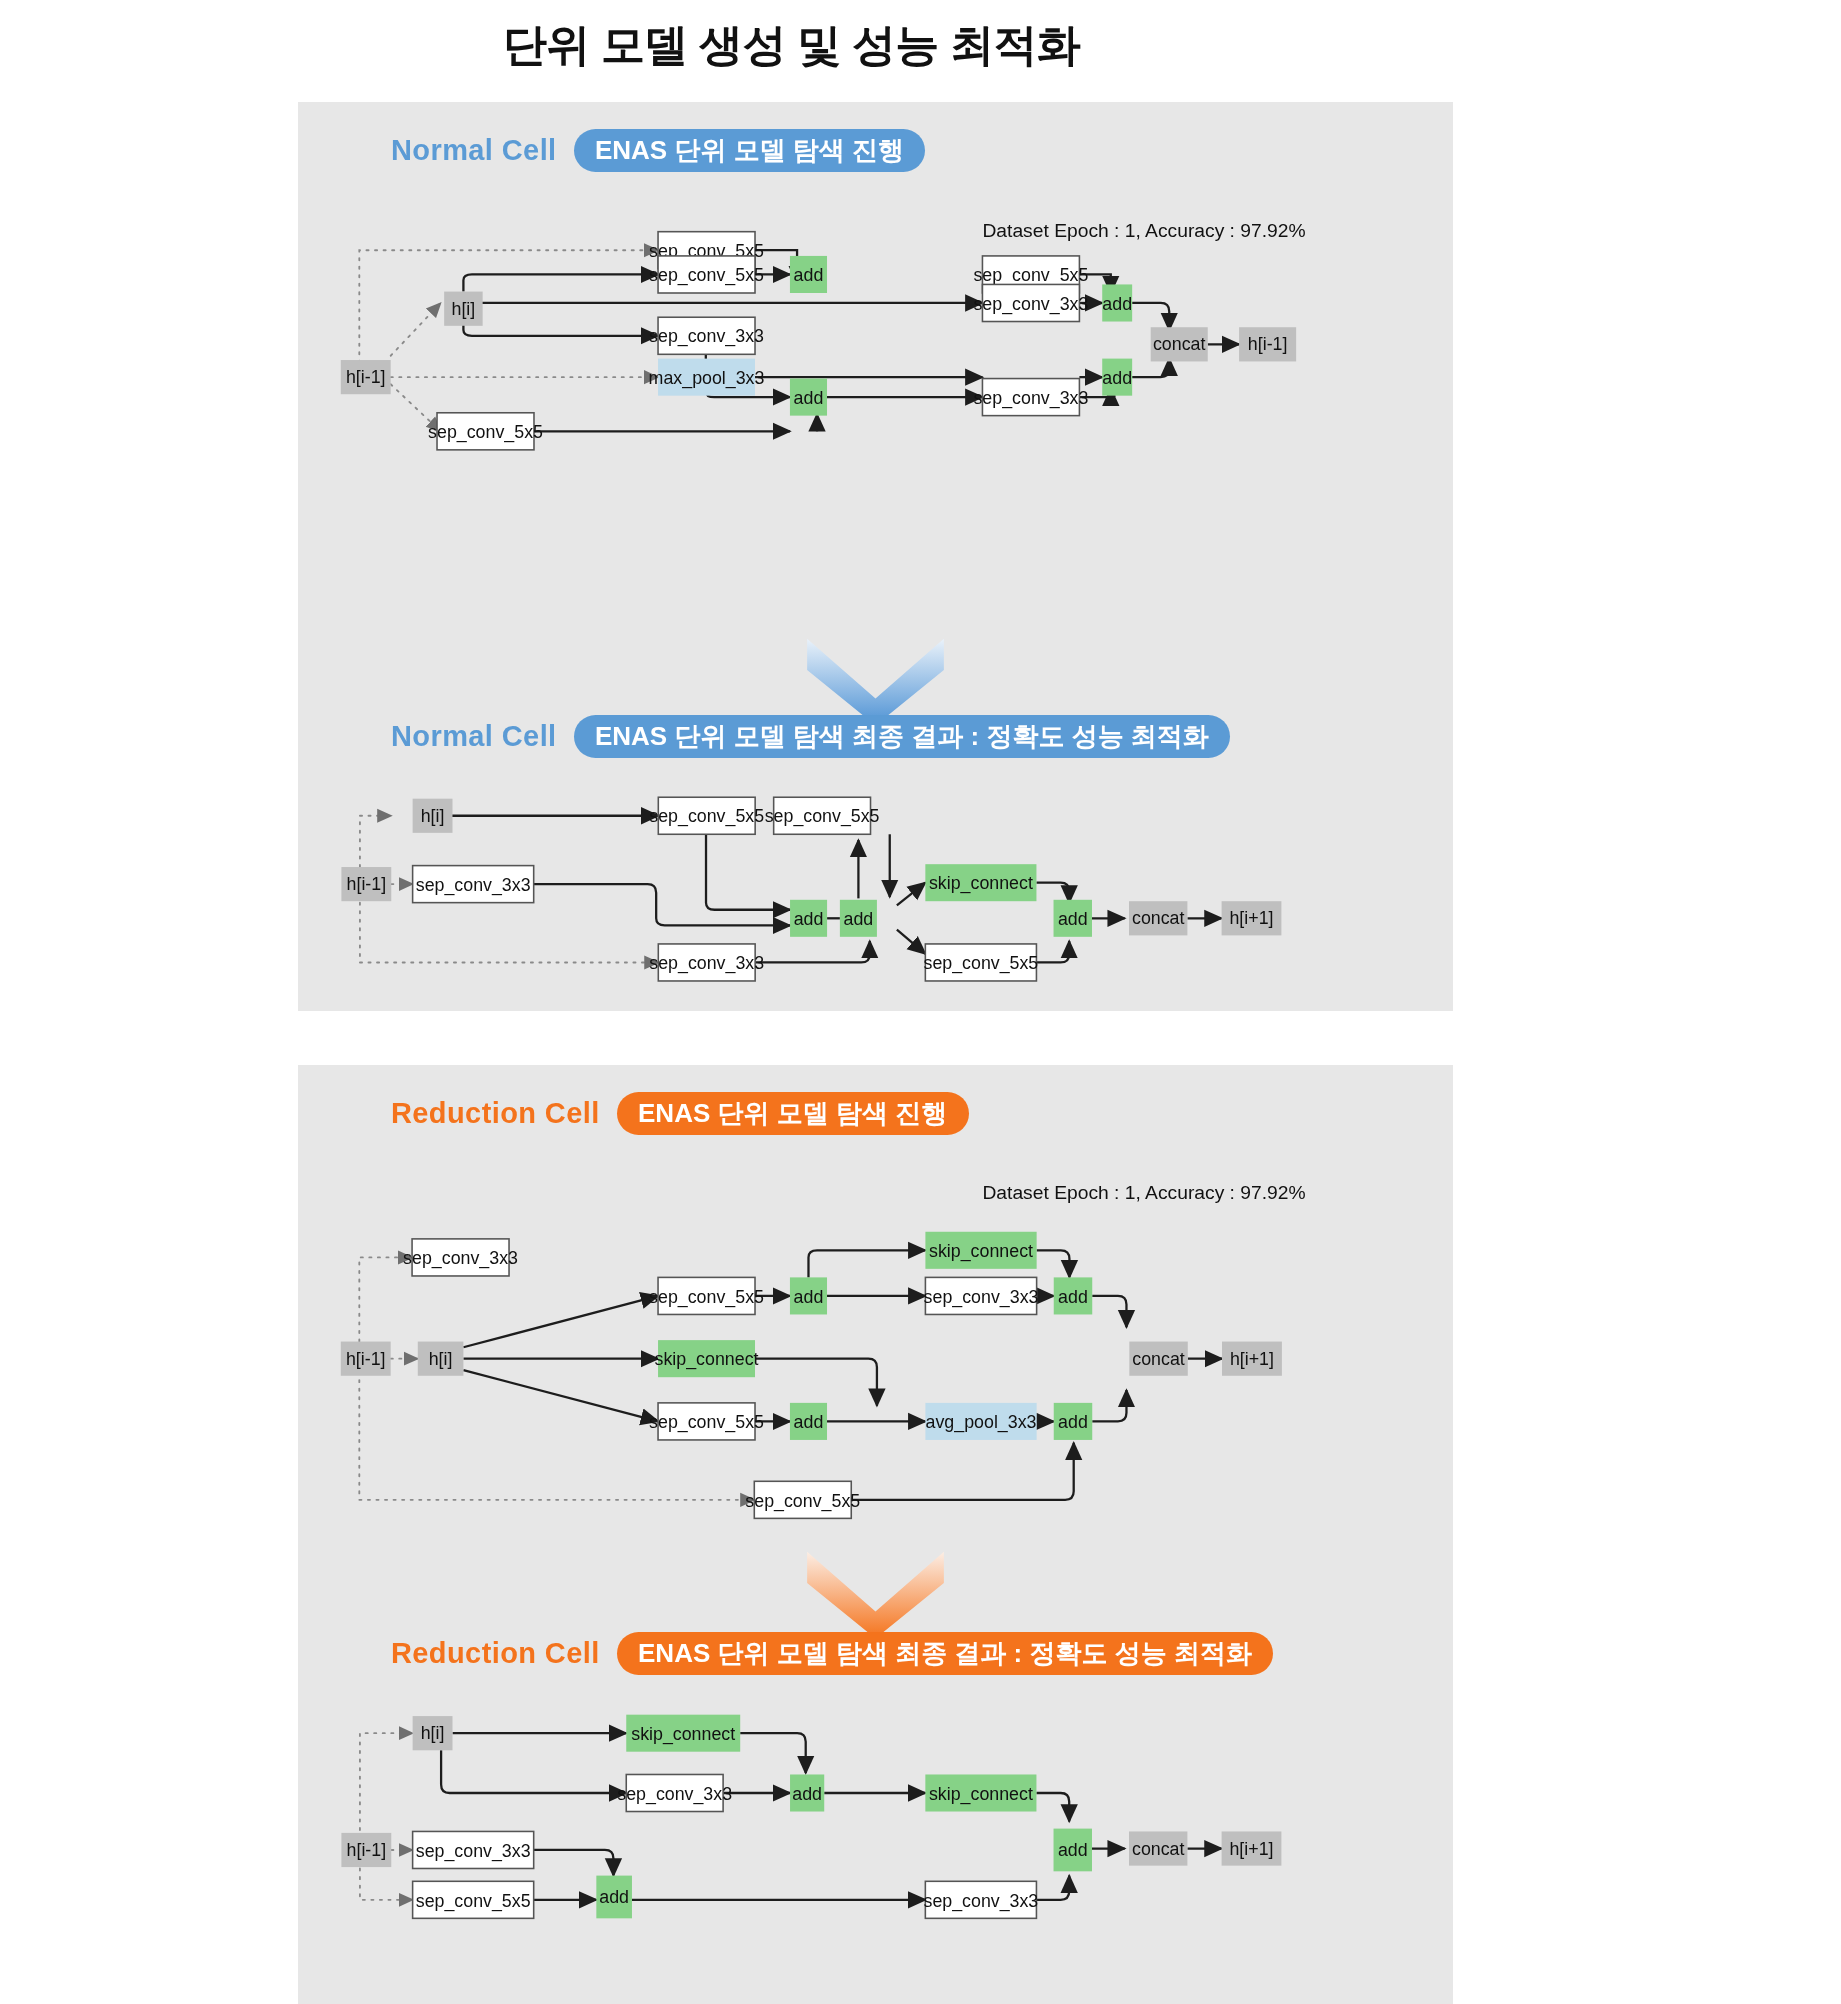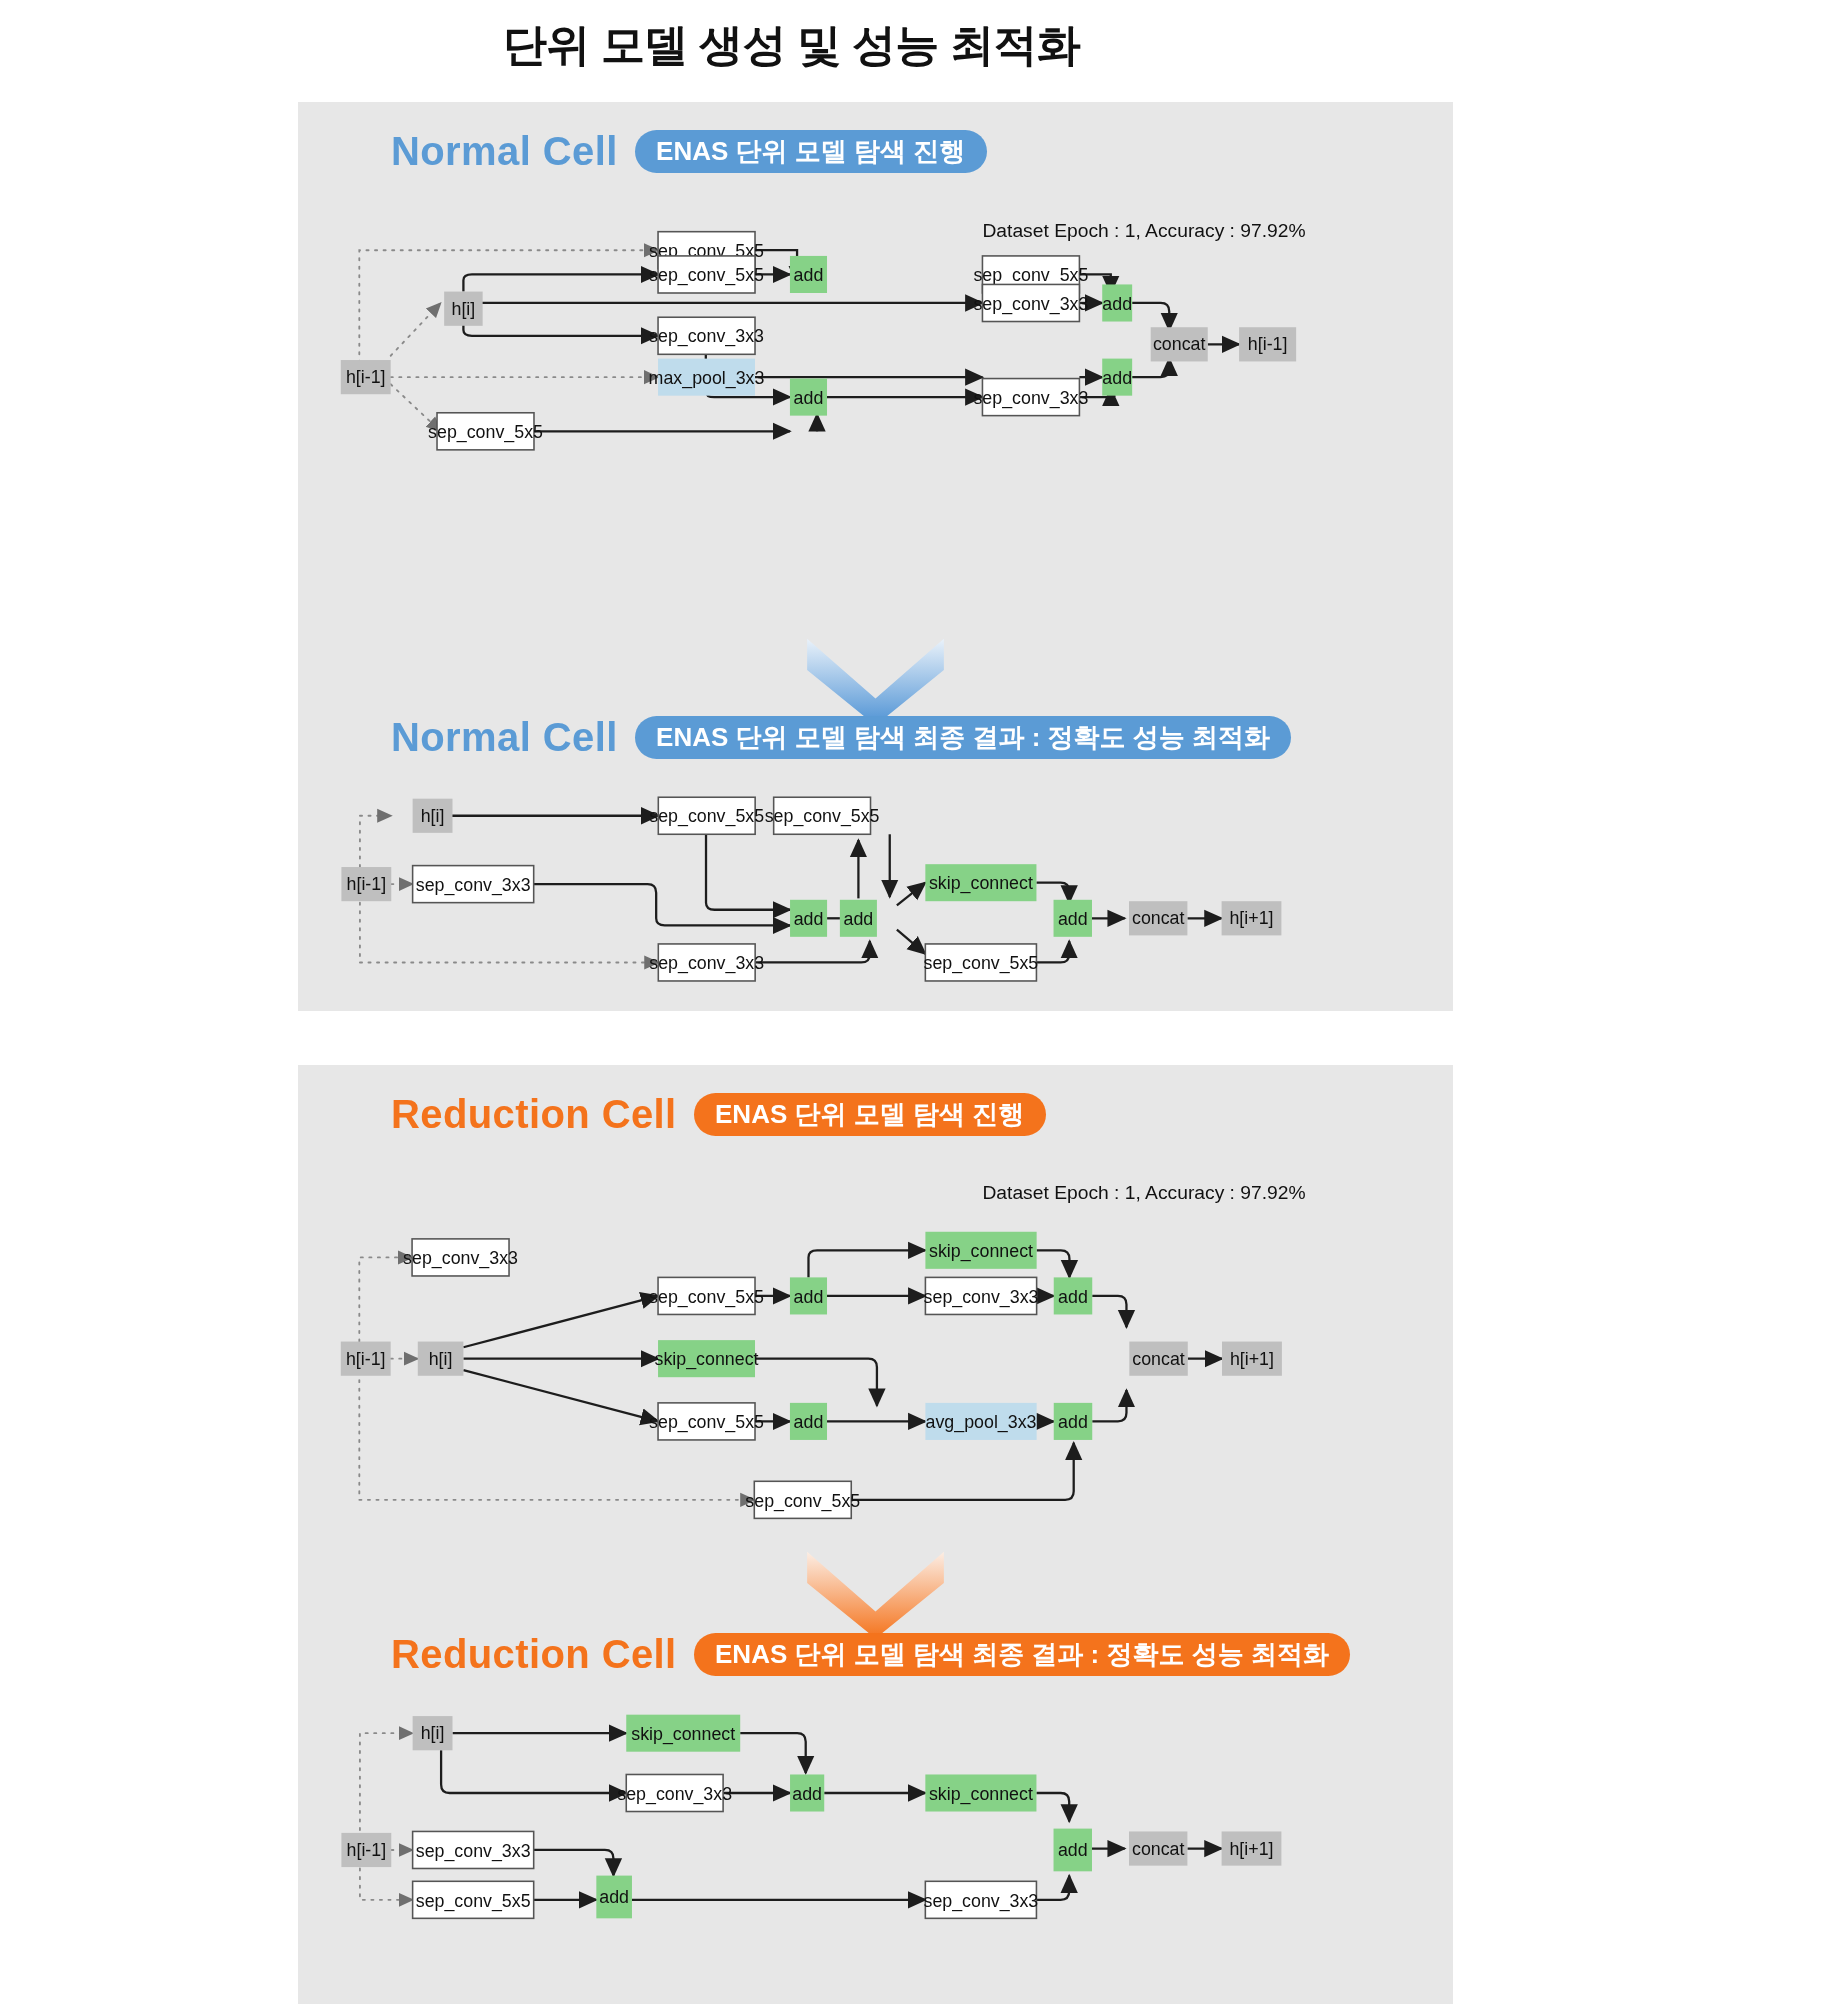--- a/index.html
+++ b/index.html
@@ -19,21 +19,21 @@
   .panel{
     position:absolute;
     background:#e7e7e7;
     left:298px;width:1155px;
   }
   #panel-normal{top:102px;height:909px;}
   #panel-reduction{top:1065px;height:1136px;}
 
   .cell-head{position:absolute;display:flex;align-items:center;gap:17px;}
   .cell-title{
-    font-size:40px;font-weight:bold;letter-spacing:0.4px;
+    font-size:29px;font-weight:bold;letter-spacing:0.4px;
   }
   .cell-title.blue{color:#5b9bd5;}
   .cell-title.orange{color:#f4731c;}
   .badge{
     display:inline-block;border-radius:23px;
     padding:7.8px 21.4px 9.3px 21.4px;
     color:#fff;font-size:26px;font-weight:bold;
     white-space:nowrap;line-height:1;
   }
   .badge.blue{background:#5b9bd5;}

